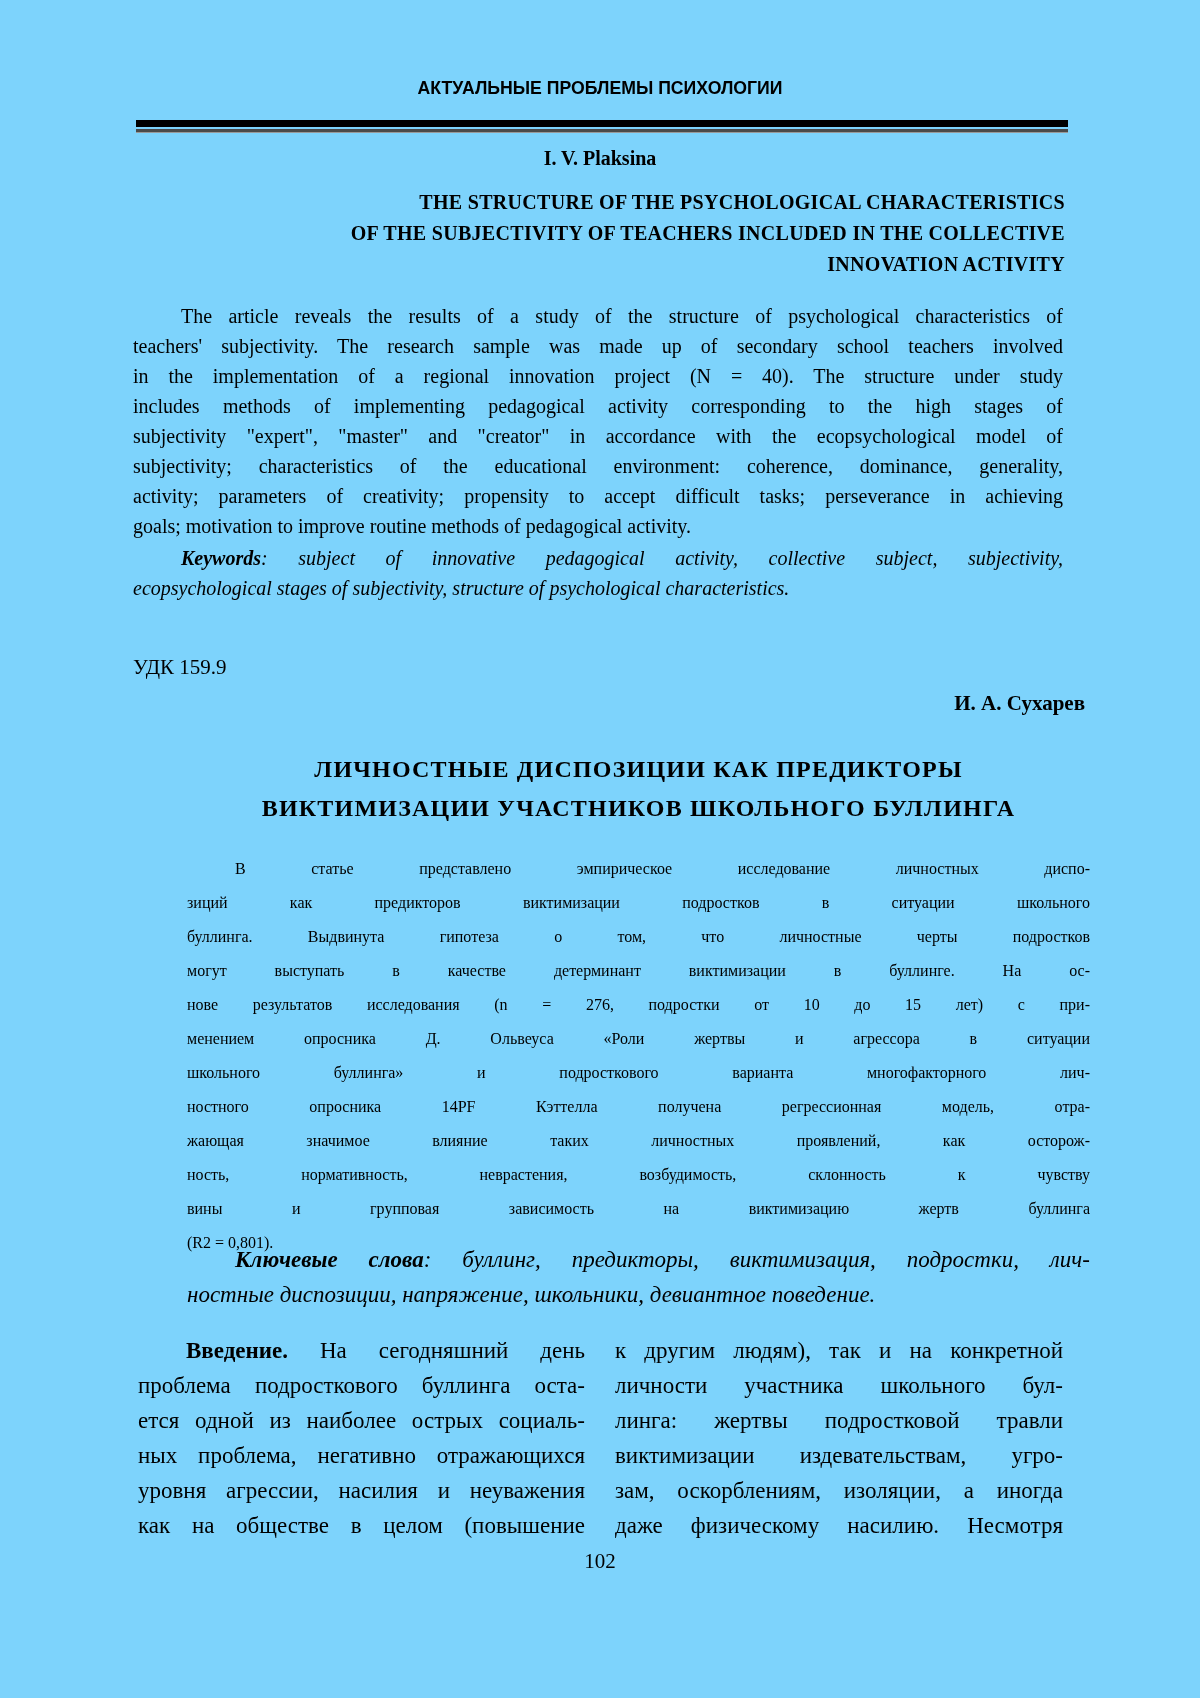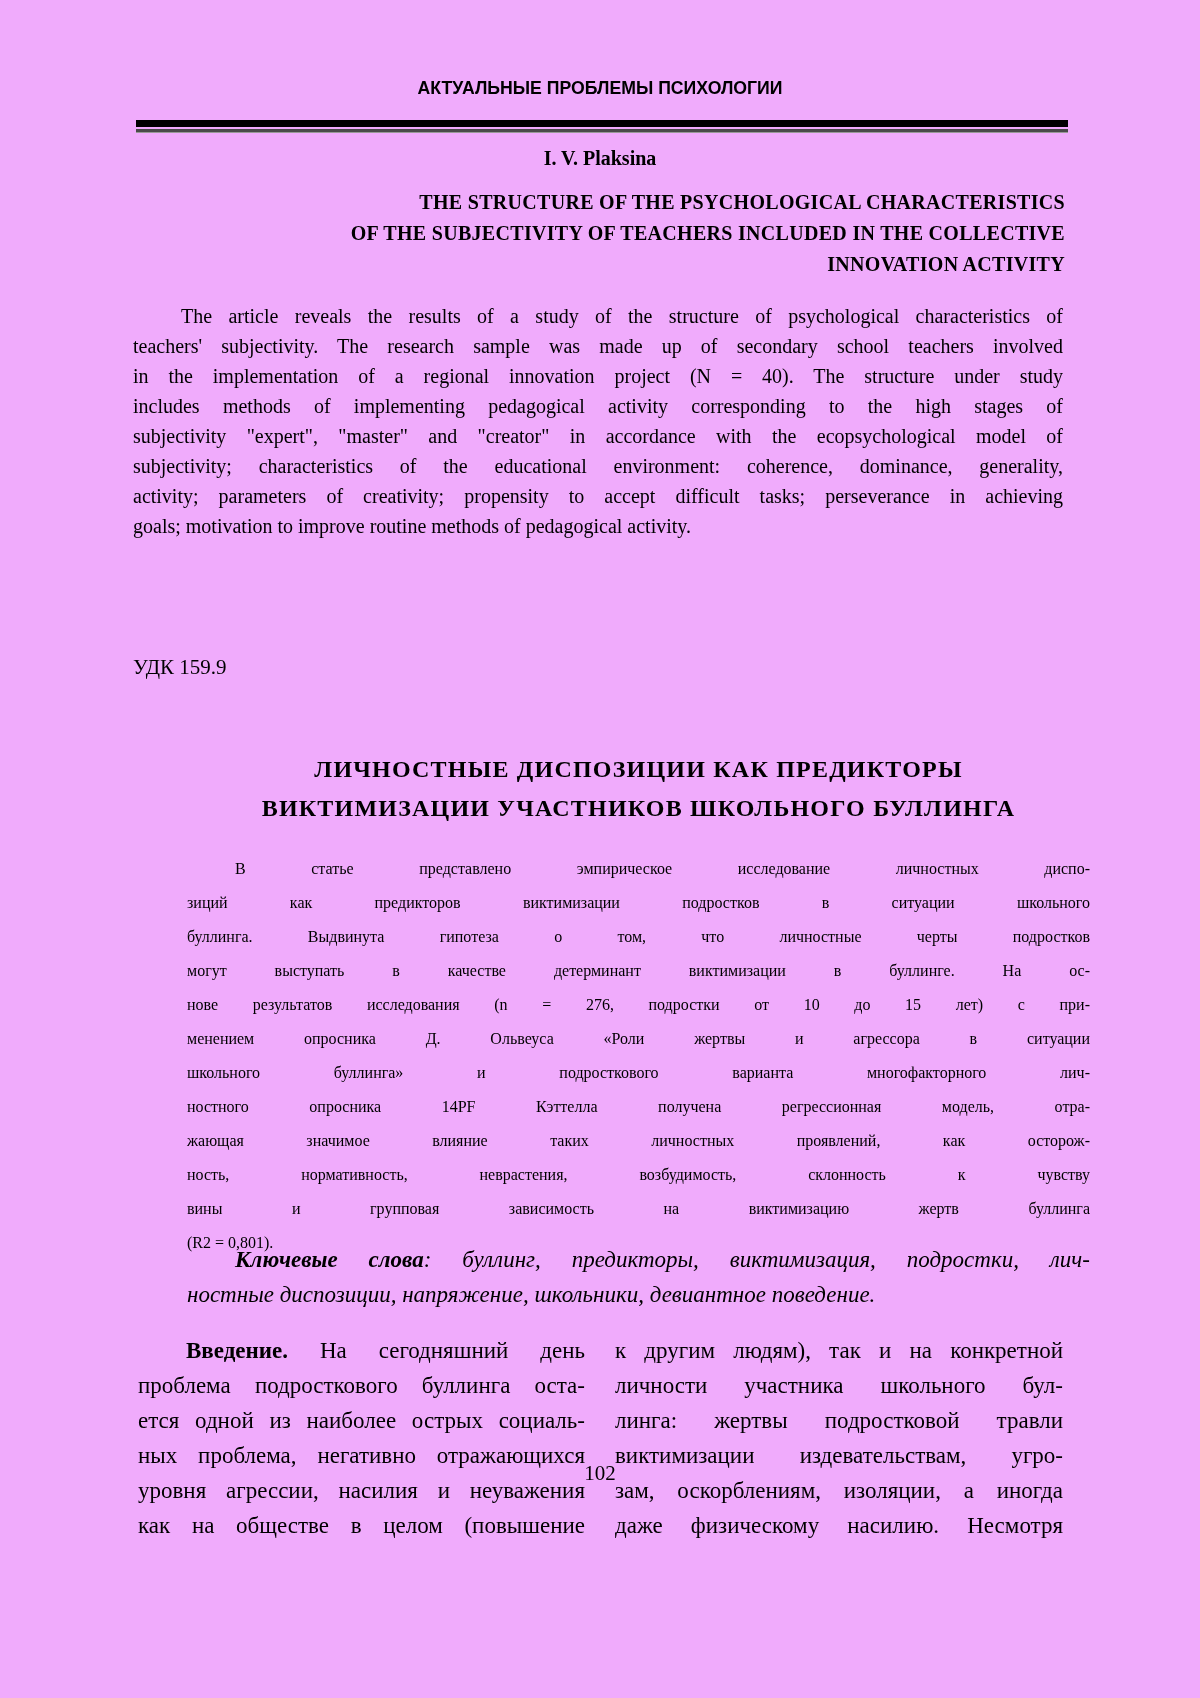--- a/index.html
+++ b/index.html
@@ -1,19 +1,19 @@
 <!DOCTYPE html>
 <html><head>
 <meta charset="utf-8">
 <style>
   html,body{margin:0;padding:0;background:#fff;}
   .page{
     position:relative;
     width:1200px;height:1698px;
-    background:#f0abfc;
+    background:#7dd3fc;
     color:#000;
     font-family:"Liberation Serif", serif;
     overflow:hidden;
   }
   .abs{position:absolute;}
   
   .jl{text-align:justify;text-align-last:justify;}
   
   .ll{text-align:left;text-align-last:left;}
   .ind{padding-left:48px;}
@@ -45,21 +45,21 @@
   .author-ru{top:690px;left:133px;width:952px;font-size:21px;line-height:27px;}
 
   .title-ru{top:750px;left:187px;width:903px;font-size:24px;line-height:39px;letter-spacing:1.2px;}
   .abstract-ru{top:852px;left:187px;width:903px;font-size:16px;line-height:34px;}
   .keywords-ru{top:1242px;left:187px;width:903px;font-size:23px;line-height:35px;}
 
   .col{top:1333px;font-size:23px;line-height:35px;}
   .col-left{left:138px;width:447px;}
   .col-right{left:615px;width:448px;}
 
-  .page-number{top:1460px;left:0;width:1200px;font-size:21px;line-height:26px;text-align:center;}
+  .page-number{top:1548px;left:0;width:1200px;font-size:21px;line-height:26px;text-align:center;}
 </style>
 </head>
 <body>
 
 <div class="page">
 
   <div class="abs journal-header">АКТУАЛЬНЫЕ ПРОБЛЕМЫ ПСИХОЛОГИИ</div>
 
   <div class="abs rule">
     <div class="rule-thick"></div>
@@ -79,23 +79,28 @@
     <div class="jl ind">The article reveals the results of a study of the structure of psychological characteristics of</div>
     <div class="jl">teachers' subjectivity. The research sample was made up of secondary school teachers involved</div>
     <div class="jl">in the implementation of a regional innovation project (N = 40). The structure under study</div>
     <div class="jl">includes methods of implementing pedagogical activity corresponding to the high stages of</div>
     <div class="jl">subjectivity "expert", "master" and "creator" in accordance with the ecopsychological model of</div>
     <div class="jl">subjectivity; characteristics of the educational environment: coherence, dominance, generality,</div>
     <div class="jl">activity; parameters of creativity; propensity to accept difficult tasks; perseverance in achieving</div>
     <div class="ll">goals; motivation to improve routine methods of pedagogical activity.</div>
   </div>
 
+  <div class="abs keywords-en italic">
+    <div class="jl ind"><span class="bolditalic">Keywords</span><span>: subject of innovative pedagogical activity, collective subject, subjectivity,</span></div>
+    <div class="ll">ecopsychological stages of subjectivity, structure of psychological characteristics.</div>
+  </div>
 
   <div class="abs udk">УДК 159.9</div>
 
+  <div class="abs author-ru right bold">И. А. Сухарев</div>
 
   <div class="abs title-ru center bold">
     <div>ЛИЧНОСТНЫЕ ДИСПОЗИЦИИ КАК ПРЕДИКТОРЫ</div>
     <div>ВИКТИМИЗАЦИИ УЧАСТНИКОВ ШКОЛЬНОГО БУЛЛИНГА</div>
   </div>
 
   <div class="abs abstract-ru">
     <div class="jl ind">В статье представлено эмпирическое исследование личностных диспо-</div>
     <div class="jl">зиций как предикторов виктимизации подростков в ситуации школьного</div>
     <div class="jl">буллинга. Выдвинута гипотеза о том, что личностные черты подростков</div>

